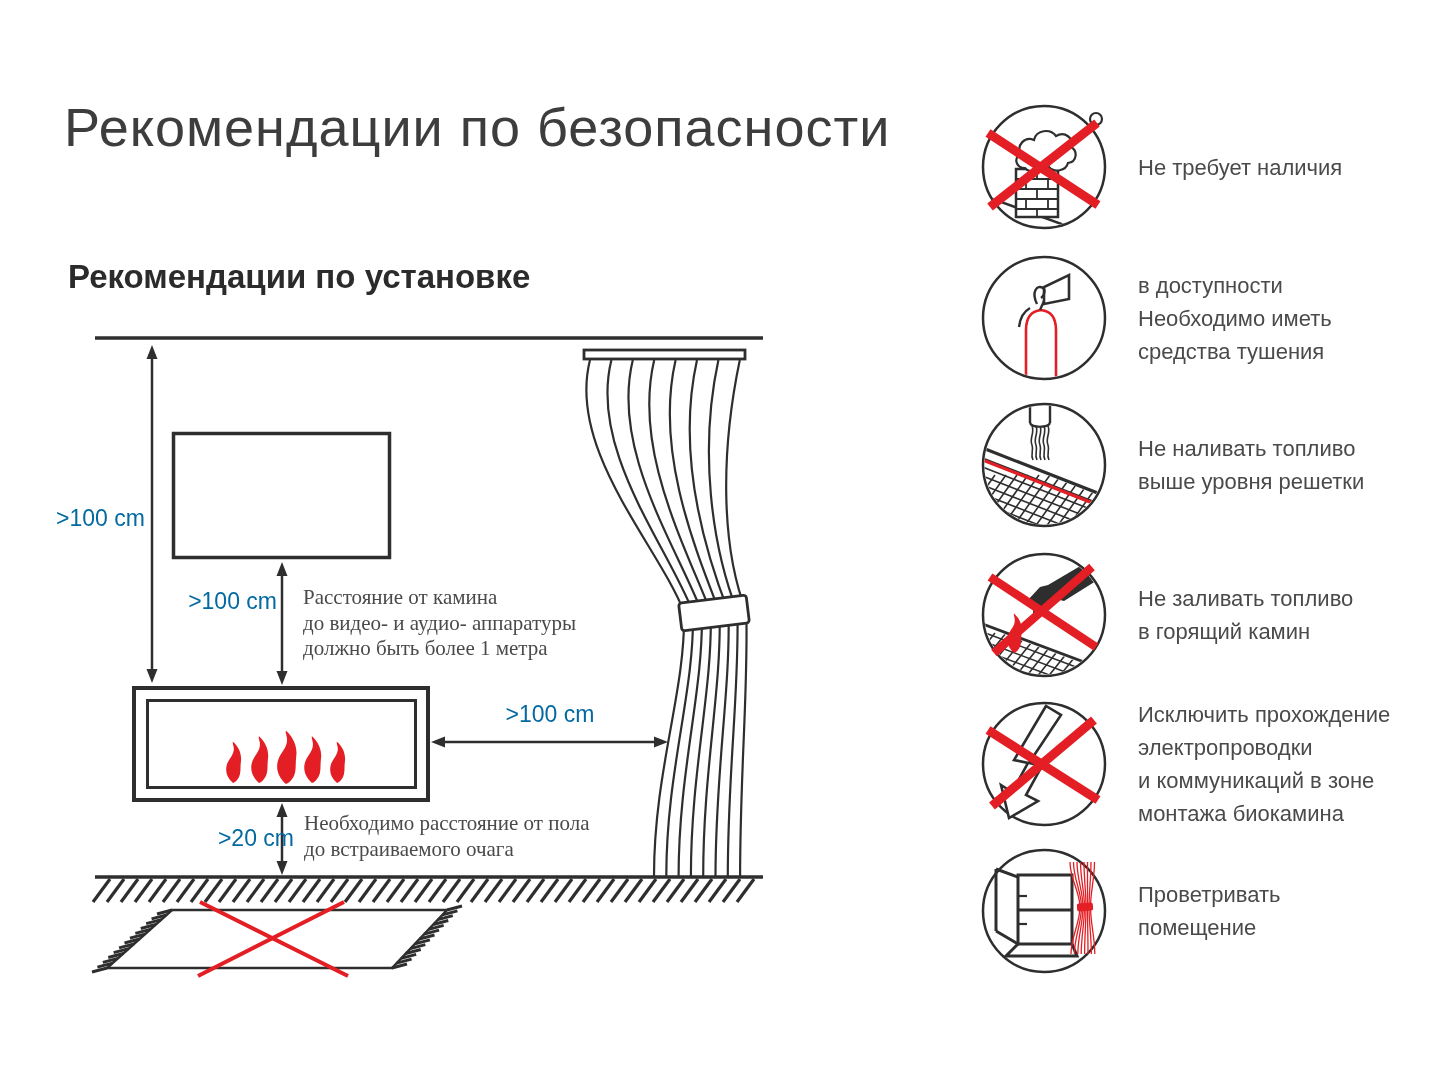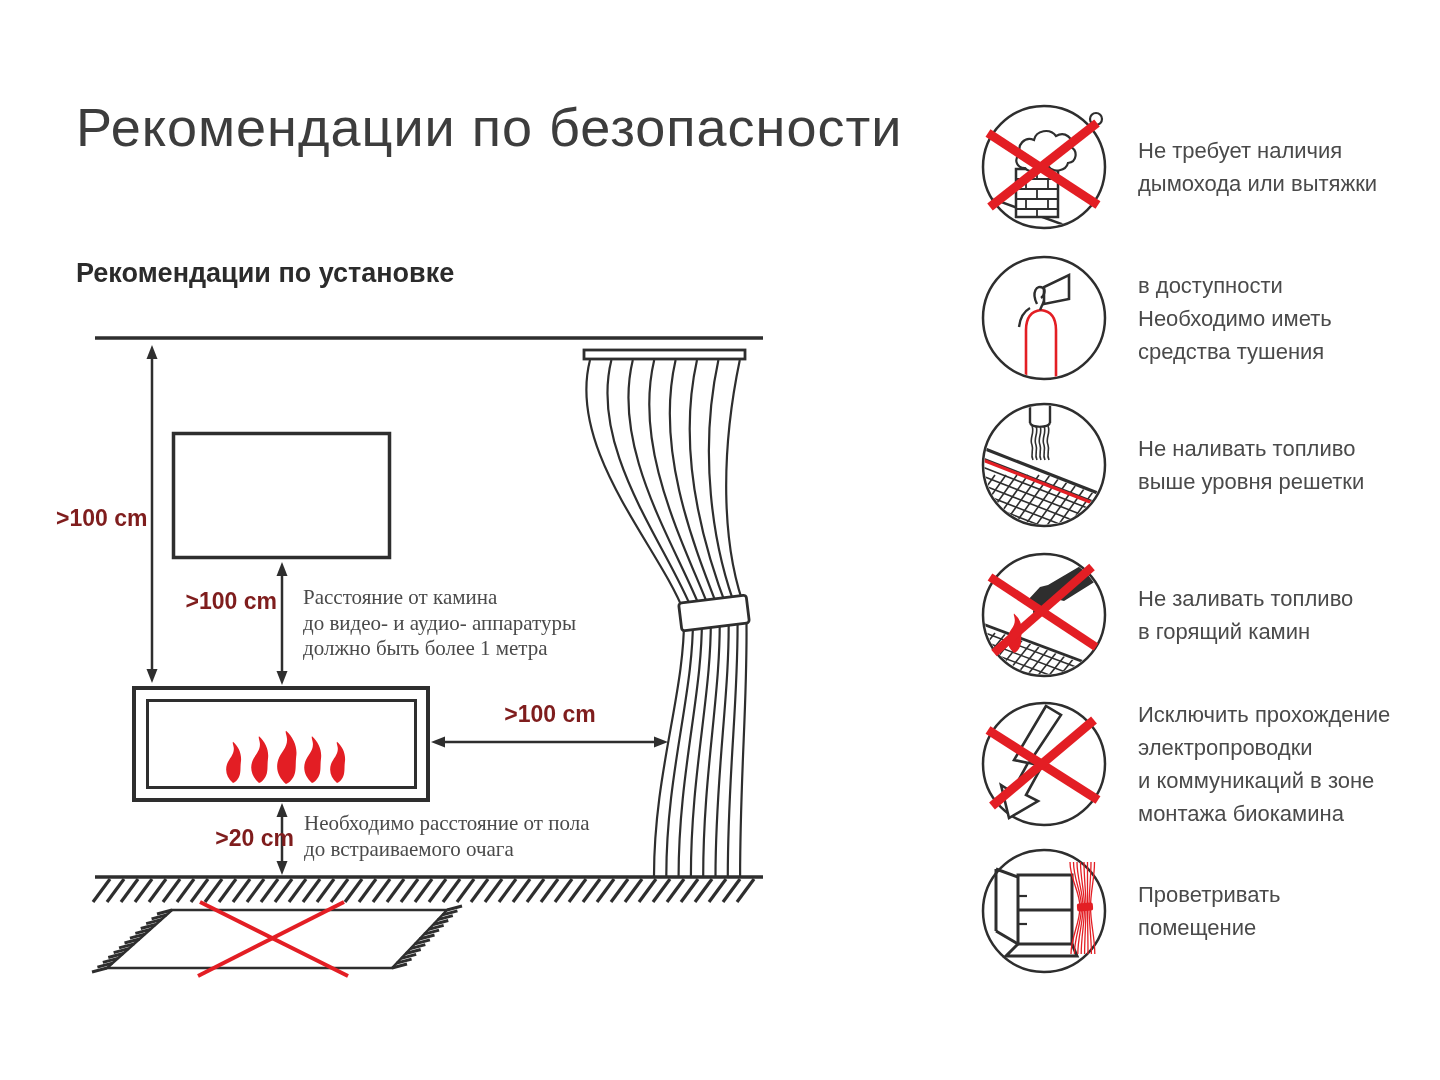--- a/index.html
+++ b/index.html
@@ -1,24 +1,24 @@
 <!DOCTYPE html>
 <html lang="ru" style="--red: #e31e24; --ink: #2e2e2e; --txt: #4a4a4a;"><head>
 <meta charset="utf-8">
 <style>
   :root{ --red:#e31e24; --ink:#2e2e2e; --txt:#4a4a4a; }
   *{box-sizing:border-box}
   body{margin:0;background:#fff;font-family:"Liberation Sans","DejaVu Sans",sans-serif;}
   .canvas{position:relative;width:1440px;height:1080px;overflow:hidden;background:#fff;}
-  .page-title{position:absolute;left:76px;top:96px;font-size:54px;font-weight:300;color:#3d3d3d;letter-spacing:1px;white-space:nowrap;}
-  .section-title{position:absolute;left:76px;top:258px;font-size:27px;font-weight:700;color:#2b2b2b;white-space:nowrap;}
+  .page-title{position:absolute;left:64px;top:96px;font-size:54px;font-weight:300;color:#3d3d3d;letter-spacing:1px;white-space:nowrap;}
+  .section-title{position:absolute;left:68px;top:258px;font-size:33px;font-weight:700;color:#2b2b2b;white-space:nowrap;}
   .diagram-svg{position:absolute;left:0;top:0;}
   .tv-label{position:absolute;left:173px;top:433px;width:216px;height:124px;display:flex;align-items:center;justify-content:center;
             font-size:58px;font-weight:600;color:#333;letter-spacing:2px;}
-  .dim{position:absolute;font-size:23px;font-weight:700;color:#7f1d1d;white-space:nowrap;}
+  .dim{position:absolute;font-size:23px;font-weight:400;color:#0369a1;white-space:nowrap;}
   .dim-wall{left:56px;top:505px;}
   .dim-tv{left:185px;top:588px;width:92px;text-align:right;}
   .dim-horiz{left:486px;top:701px;width:128px;text-align:center;}
   .dim-floor{left:181px;top:825px;width:85px;text-align:right;margin-left:28px;}
   .note{position:absolute;font-size:21px;line-height:25.5px;color:var(--txt);white-space:nowrap;font-family:Liberation Serif, serif;}
   .note-tv{left:303px;top:585px;}
   .note-floor{left:304px;top:811px;}
   .safety-item{position:absolute;left:980px;width:470px;display:flex;align-items:center;min-height:128px;}
   .si-0{top:103px}.si-1{top:254px}.si-2{top:401px}.si-3{top:551px}.si-4{top:698px}.si-5{top:847px}
   .safety-text{margin-left:30px;font-size:22px;line-height:33px;color:var(--txt);white-space:nowrap;}
@@ -219,21 +219,20 @@
           <line x1="57" y1="106" x2="57" y2="114"></line>
         </g>
         <path class="whitefill" stroke-width="2.2" d="M45,65 C36,65 33,55 41,51 C36,42 45,33 54,37 C56,27 70,25 76,33 C85,28 94,35 91,44 C98,48 97,59 88,60 C86,68 74,70 69,64 C62,70 49,70 45,65 Z"></path>
       </g>
       <circle class="ring" cx="116" cy="16" r="6" stroke-width="2.2"></circle>
       <line class="redln" x1="8" y1="30" x2="118" y2="102" stroke-width="9"></line>
       <line class="redln" x1="117" y1="20" x2="10" y2="104" stroke-width="9"></line>
     </svg>
     <div class="safety-text">
       <div>Не требует наличия</div>
-      <div>дымохода или вытяжки</div>
     </div>
   </div>
 
   <div class="safety-item si-1">
     <svg width="128" height="128" viewBox="0 0 128 128">
       <defs>
           <clipPath id="c2">
             <circle cx="64" cy="64" r="59.5"></circle>
           </clipPath>
         </defs>

